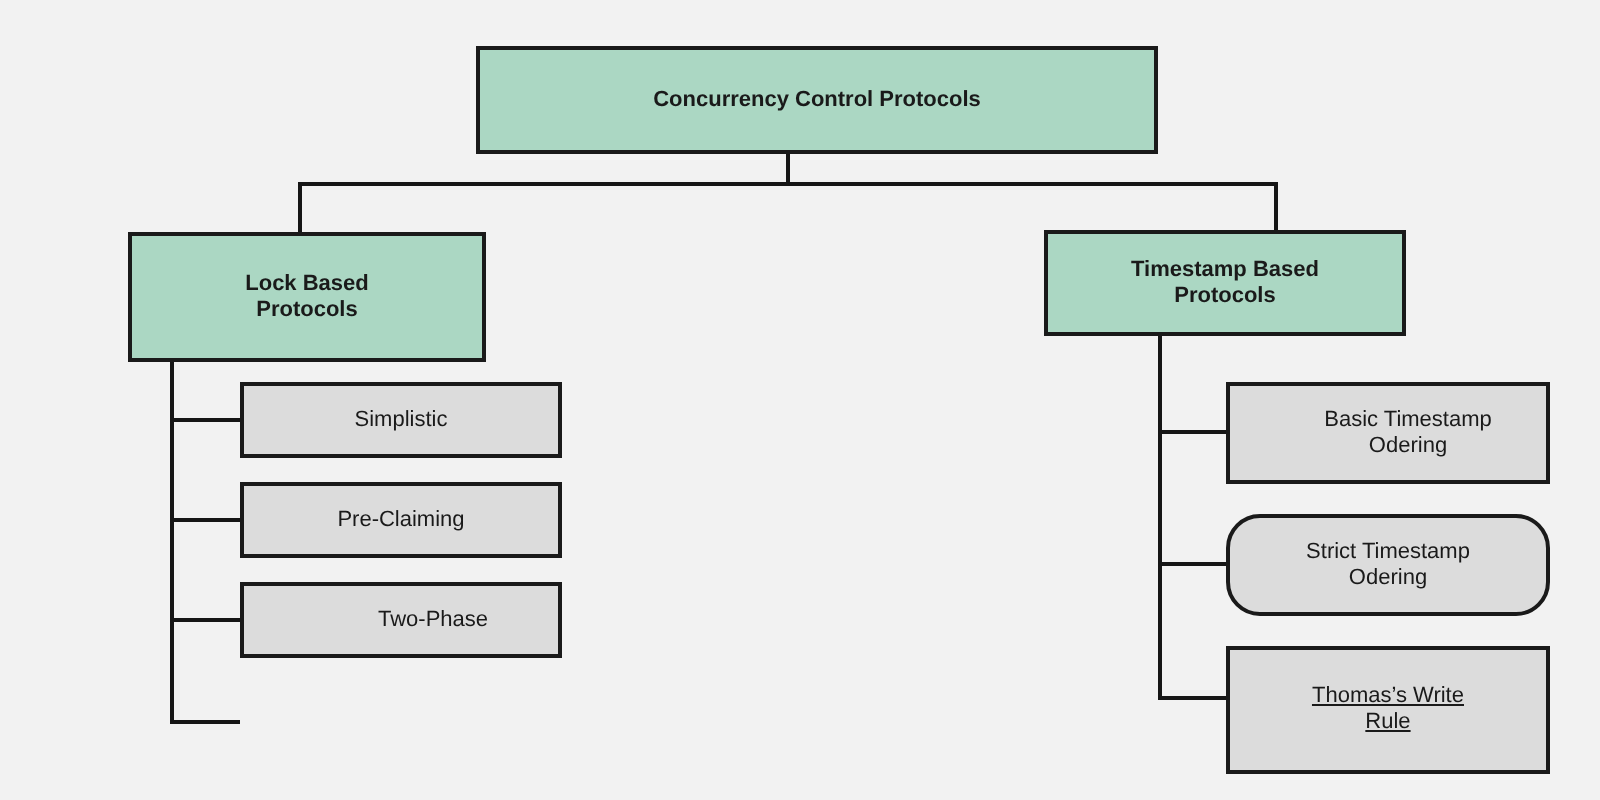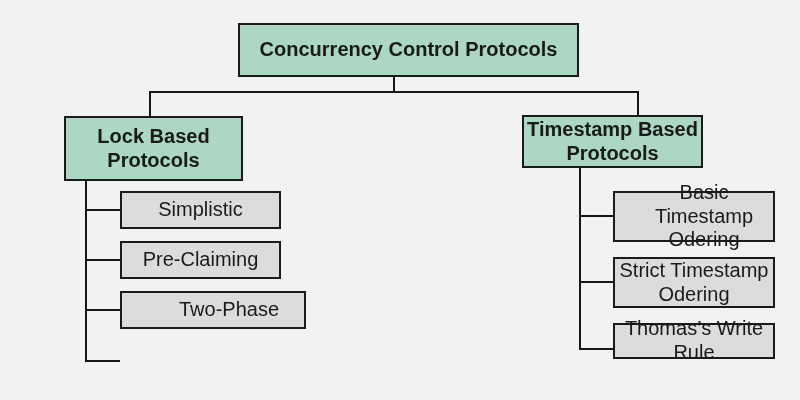--- a/index.html
+++ b/index.html
@@ -18,21 +18,21 @@
   .node {
     position: absolute;
     box-sizing: border-box;
     border: 2px solid var(--border, #1a1a1a);
     display: flex;
     align-items: center;
     justify-content: center;
     text-align: center;
     white-space: pre-line;
     line-height: 1.18;
-    font-size: 20px;
+    font-size: 11px;
   }
   .node.primary {
     background: var(--category_fill, #abd7c3);
     font-weight: 700;
   }
   .node.leaf {
     background: var(--leaf_fill, #dcdcdc);
     font-weight: 400;
   }
   .line {
@@ -63,22 +63,22 @@
 
   <div class="node primary" style="left:238px; top:23px; width:341px; height:54px;">Concurrency Control Protocols</div>
 
   <div class="node primary" style="left:64px; top:116px; width:179px; height:65px;">Lock Based
 Protocols</div>
   <div class="node primary" style="left:522px; top:115px; width:181px; height:53px;">Timestamp Based
 Protocols</div>
 
   <div class="node leaf" style="left:120px; top:241px; width:161px; height:38px;">Pre-Claiming</div>
   <div class="node leaf" style="left:120px; top:191px; width:161px; height:38px;">Simplistic</div>
-  <div class="node leaf" style="left:120px; top:291px; width:186px; height:38px;padding-left:32px;">Two-Phase</div>
+  <div class="node leaf" style="left:120px; top:291px; width:161px; height:38px;padding-left:32px;">Two-Phase</div>
 
   <div class="node leaf" style="left:613px; top:191px; width:162px; height:51px;padding-left:20px;">Basic Timestamp
 Odering</div>
-  <div class="node leaf" style="left:613px; top:257px; width:162px; height:51px;">Strict Timestamp
+  <div class="node leaf" style="left:613px; top:257px; width:162px; height:51px;border-radius:17px;">Strict Timestamp
 Odering</div>
-  <div class="node leaf" style="left:613px; top:323px; width:162px; height:36px;">Thomas’s Write
+  <div class="node leaf" style="left:613px; top:323px; width:162px; height:64px;text-decoration:underline;">Thomas’s Write
 Rule</div>
 
 </div>
 
 </body></html>

